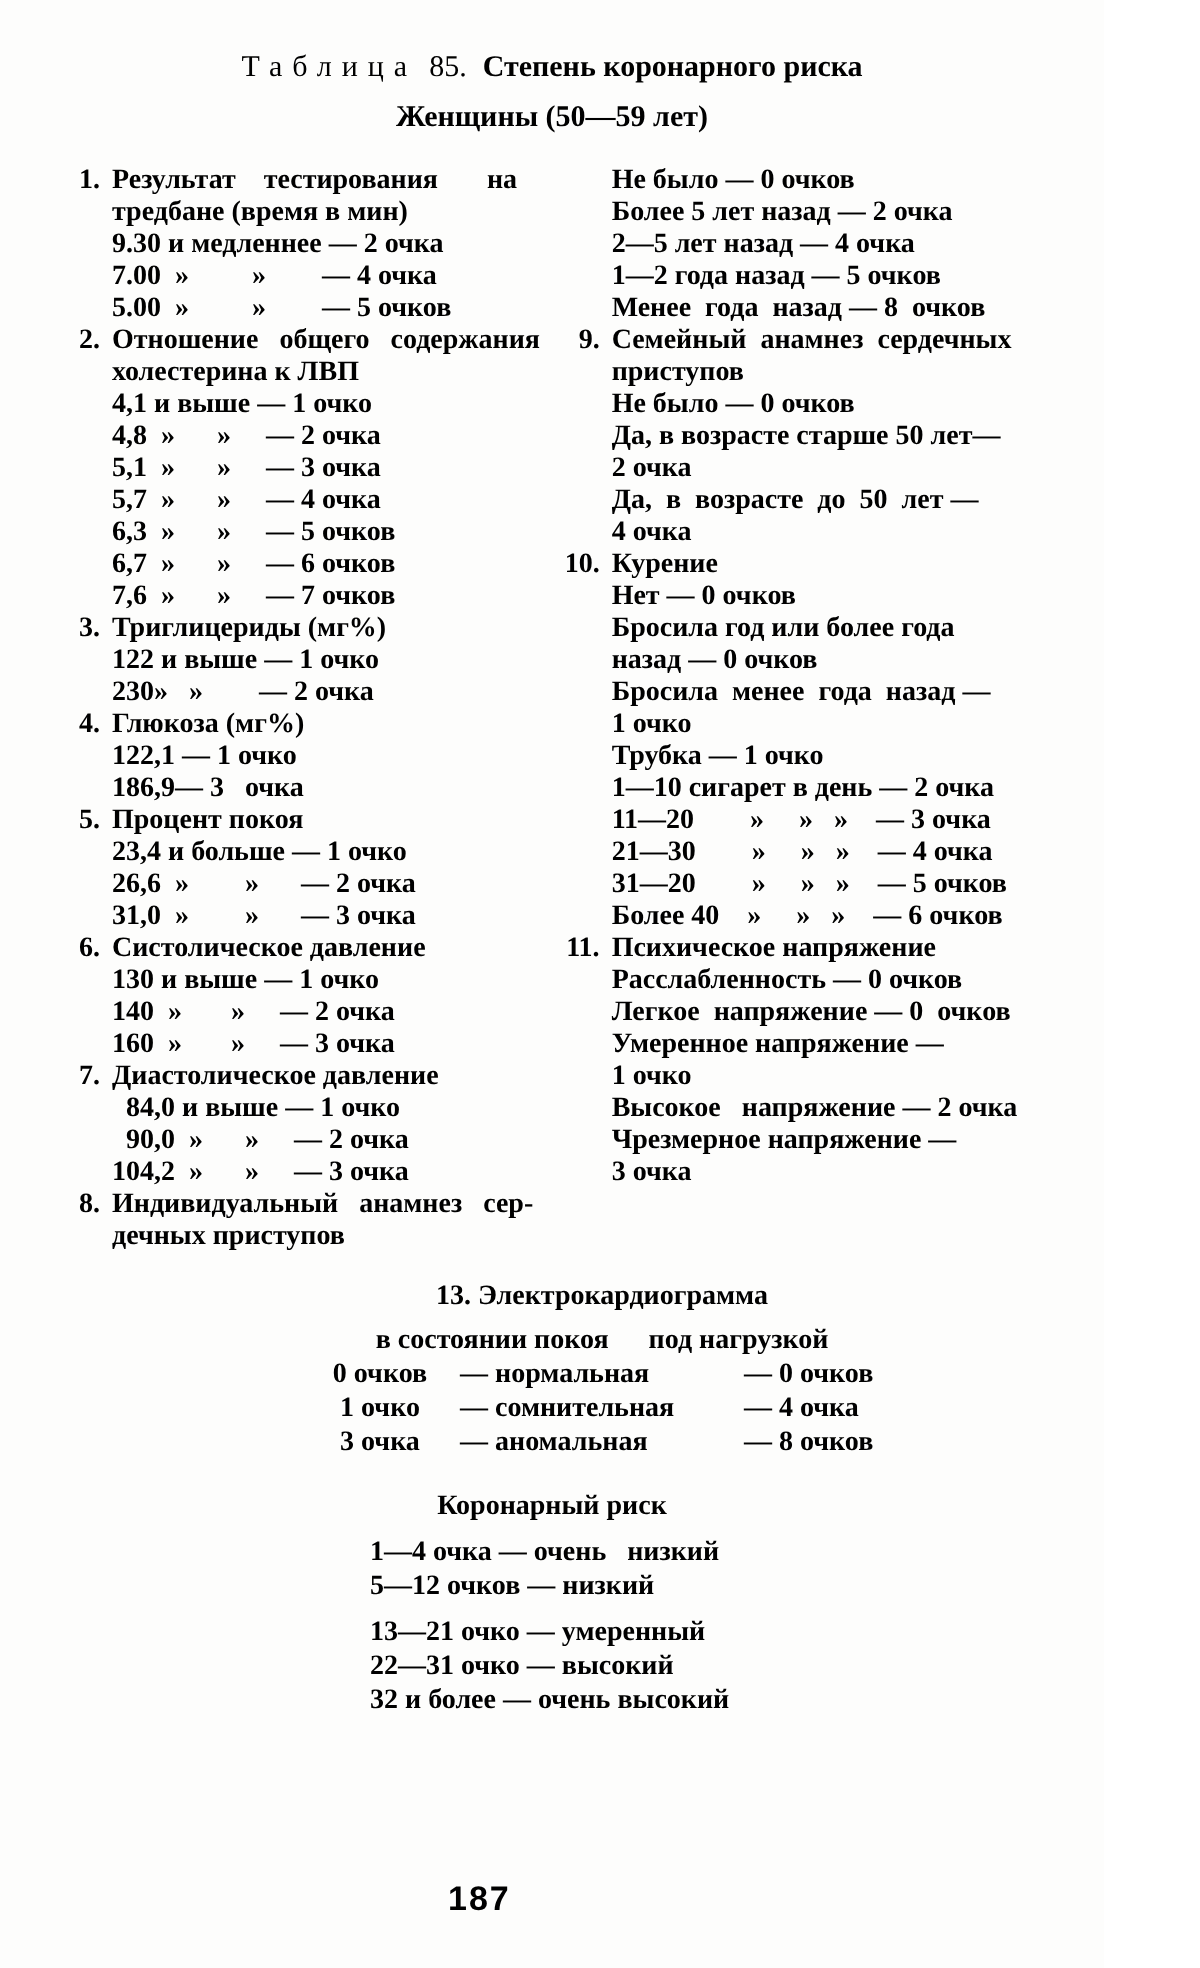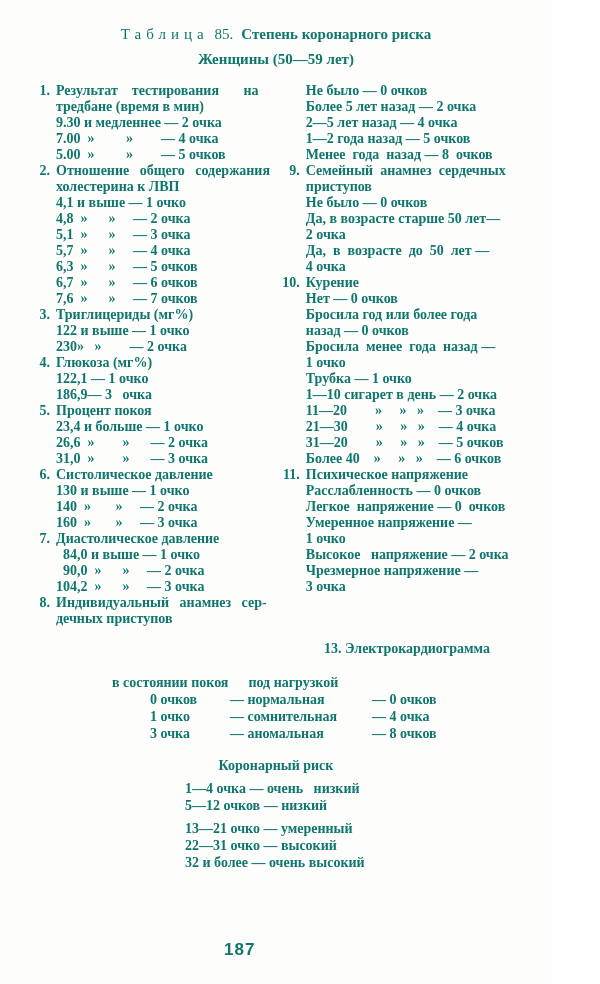--- a/index.html
+++ b/index.html
@@ -2,43 +2,43 @@
 <html lang="ru"><head>
 <meta charset="utf-8">
 <style>
   html,body { margin:0; padding:0; background:#ffffff; }
   .page {
     position:relative;
     width:552px; height:984px;
     background:#fdfdfc;
     font-family:"Liberation Serif", serif;
     font-weight:bold;
-    color:#0f766e;
+    color:#000000;
     font-size:14px;
     overflow:hidden;
   }
   
   .title { text-align:center; padding-top:26px; font-size:15px; white-space:nowrap; }
   .caption-word { font-weight:normal; letter-spacing:5px; }
   .caption-num  { font-weight:normal; margin-left:6px; margin-right:8px; }
   .subtitle { text-align:center; font-size:15px; margin-top:8px; }
   
   .columns { display:flex; margin-top:15px; padding-left:30px; }
   .col { line-height:16px; }
   .col-left  { width:268px; }
   .col-right { width:292px; }
   .item { position:relative; padding-left:26px; }
   .item .num { position:absolute; left:0; top:0; width:20px; text-align:right; }
   .line { white-space:pre; }
   
   .ecg { margin-left:112px; width:378px; margin-top:13px; line-height:17px; }
-  .ecg-heading { text-align:right; margin-bottom:17px; }
-  .ecg-cols { display:flex; justify-content:flex-start;gap:20px; }
+  .ecg-heading { text-align:center; margin-bottom:5px; }
+  .ecg-cols { display:flex; justify-content:center;gap:20px; }
   .ecg-row { display:grid; grid-template-columns:118px 142px auto; }
-  .ecg-row .c1 { padding-left:38px; white-space:pre; }
+  .ecg-row .c1 { padding-left:38px; white-space:pre;text-align:center; }
   .ecg-row .c2 { white-space:pre; }
   .ecg-row .c3 { white-space:pre; }
   
   .risk { margin-top:15px; line-height:17px; }
   .risk-heading { text-align:center; margin-bottom:6px; }
   .risk-lines { margin-left:185px; }
   .risk-group + .risk-group { margin-top:6px; }
   
   .page-number {
     position:absolute; left:224px; top:940px;

